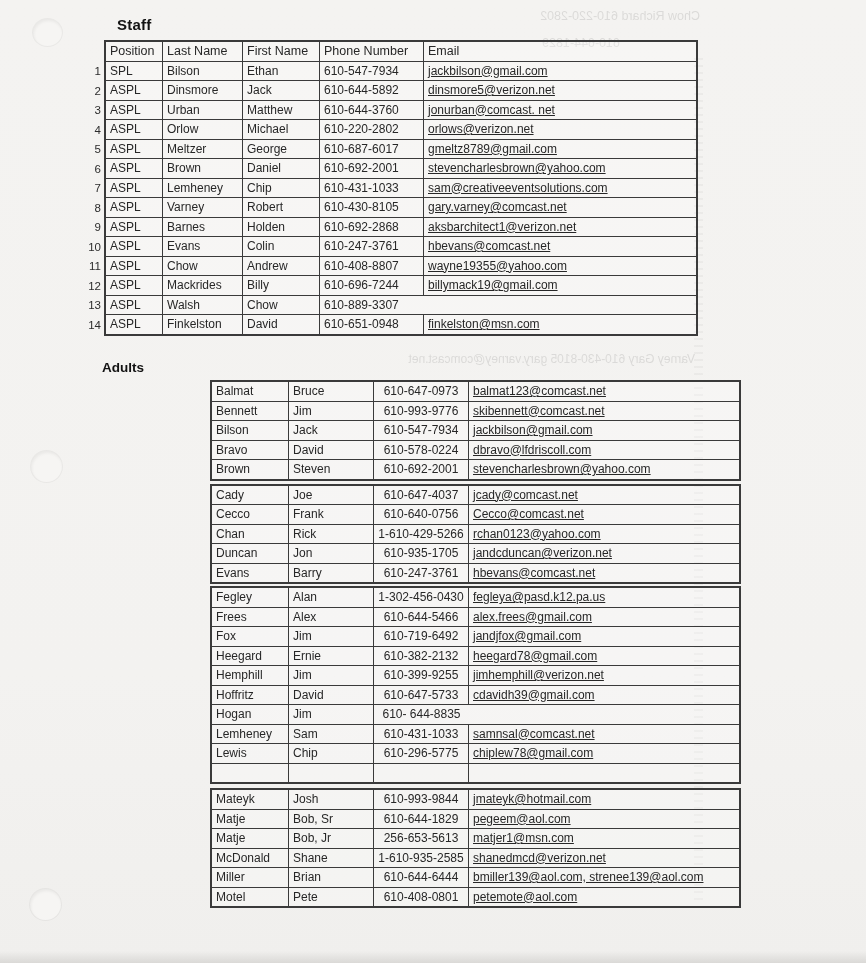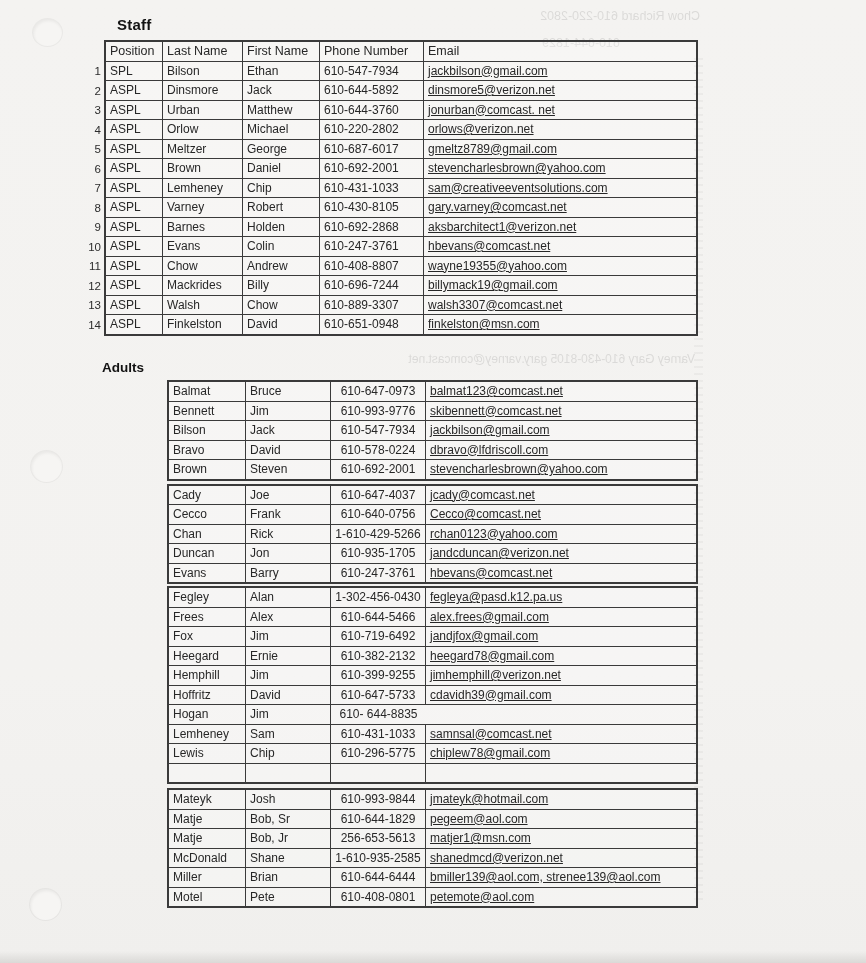--- a/index.html
+++ b/index.html
@@ -42,21 +42,21 @@
   .staff-table{left:104px;top:40px;}
   .s0{width:57px}.s1{width:80px}.s2{width:77px}.s3{width:104px}.s4{width:272px}
   
   .numcol{position:absolute;left:80px;top:62px;width:21px;}
   .num{
     height:19.5px;line-height:19.5px;
     text-align:right;font-size:11.5px;color:#2c2c2c;
   }
   
   .adults-wrap{position:absolute;left:167px;top:380px;}
-  .adults-wrap .t{position:relative;}
+  .adults-wrap .t{position:relative;margin-left:43px;}
   .adults-wrap .t{margin-bottom:2px;}
   .adults-wrap .t:nth-child(1){margin-bottom:3px;}
   .adults-wrap .t:nth-child(3){margin-bottom:4px;}
   .a0{width:77px}.a1{width:85px}.a2{width:95px}.a3{width:270px}
   
   .ghost{
     position:absolute;
     transform:scaleX(-1);
     color:rgba(70,70,70,0.14);
     filter:blur(0.5px);
@@ -210,21 +210,20 @@
         <div class="td s1">Mackrides</div>
         <div class="td s2">Billy</div>
         <div class="td s3">610-696-7244</div>
         <div class="td s4 email">billymack19@gmail.com</div>
       </div>
       <div class="tr">
         <div class="td s0">ASPL</div>
         <div class="td s1">Walsh</div>
         <div class="td s2">Chow</div>
         <div class="td s3">610-889-3307</div>
-        <div class="td s4 email">walsh3307@comcast.net</div>
       </div>
       <div class="tr">
         <div class="td s0">ASPL</div>
         <div class="td s1">Finkelston</div>
         <div class="td s2">David</div>
         <div class="td s3">610-651-0948</div>
         <div class="td s4 email">finkelston@msn.com</div>
       </div>
     </div>
 

